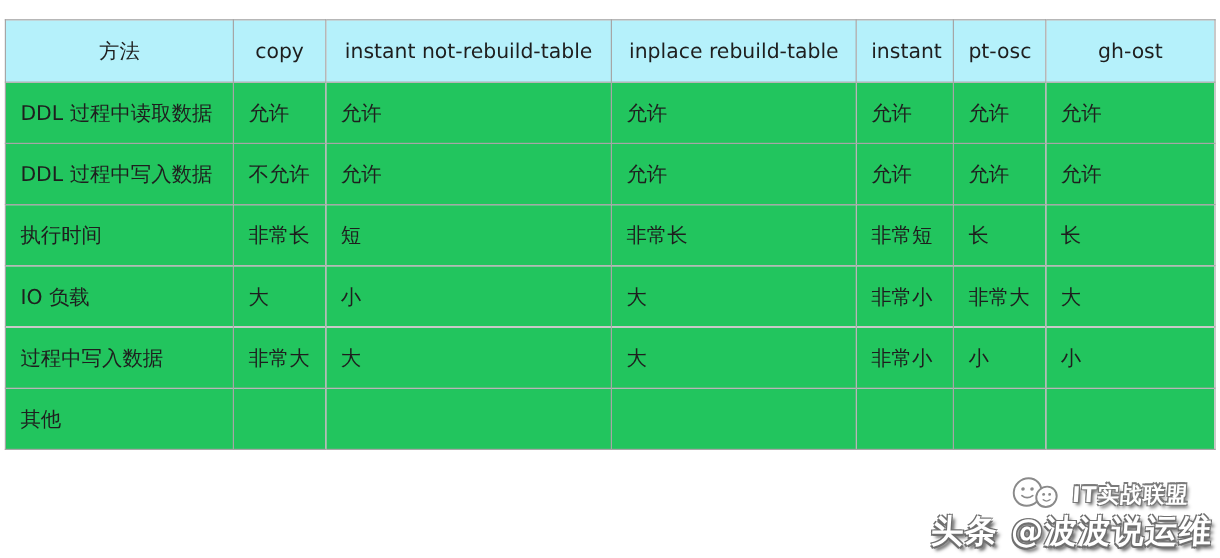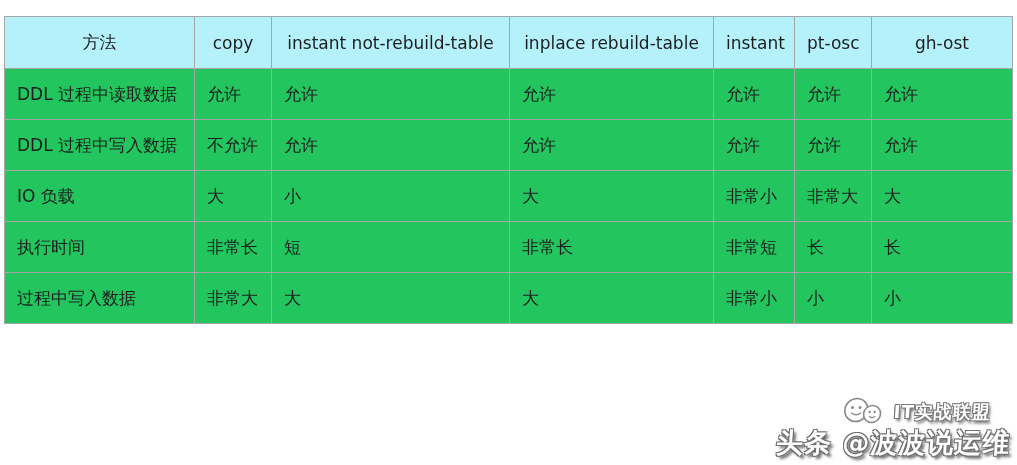--- a/index.html
+++ b/index.html
@@ -114,45 +114,54 @@
       <tr>
         <td>DDL 过程中写入数据</td>
         <td>不允许</td>
         <td>允许</td>
         <td>允许</td>
         <td>允许</td>
         <td>允许</td>
         <td>允许</td>
       </tr>
       <tr>
+        <td>执行时间</td>
+        <td>非常长</td>
+        <td>短</td>
+        <td>非常长</td>
+        <td>非常短</td>
+        <td>长</td>
+        <td>长</td>
+      </tr>
+      <tr>
         <td>IO 负载</td>
         <td>大</td>
         <td>小</td>
         <td>大</td>
         <td>非常小</td>
         <td>非常大</td>
         <td>大</td>
       </tr>
       <tr>
-        <td>执行时间</td>
-        <td>非常长</td>
-        <td>短</td>
-        <td>非常长</td>
-        <td>非常短</td>
-        <td>长</td>
-        <td>长</td>
-      </tr>
-      <tr>
         <td>过程中写入数据</td>
         <td>非常大</td>
         <td>大</td>
         <td>大</td>
         <td>非常小</td>
         <td>小</td>
         <td>小</td>
+      </tr>
+      <tr>
+        <td>其他</td>
+        <td></td>
+        <td></td>
+        <td></td>
+        <td></td>
+        <td></td>
+        <td></td>
       </tr>
     </tbody>
   </table>
 
   <div class="watermark">
     <div class="wm-line1">
       <svg class="wm-icon" width="44" height="30" viewBox="0 0 44 30">
         <circle cx="15" cy="13" r="11.5" fill="#ffffff" stroke="#8a8a8a" stroke-width="1.6"></circle>
         <circle cx="31" cy="17" r="8.5" fill="#ffffff" stroke="#8a8a8a" stroke-width="1.6"></circle>
         <circle cx="11" cy="10.5" r="1.5" fill="#8a8a8a"></circle>

